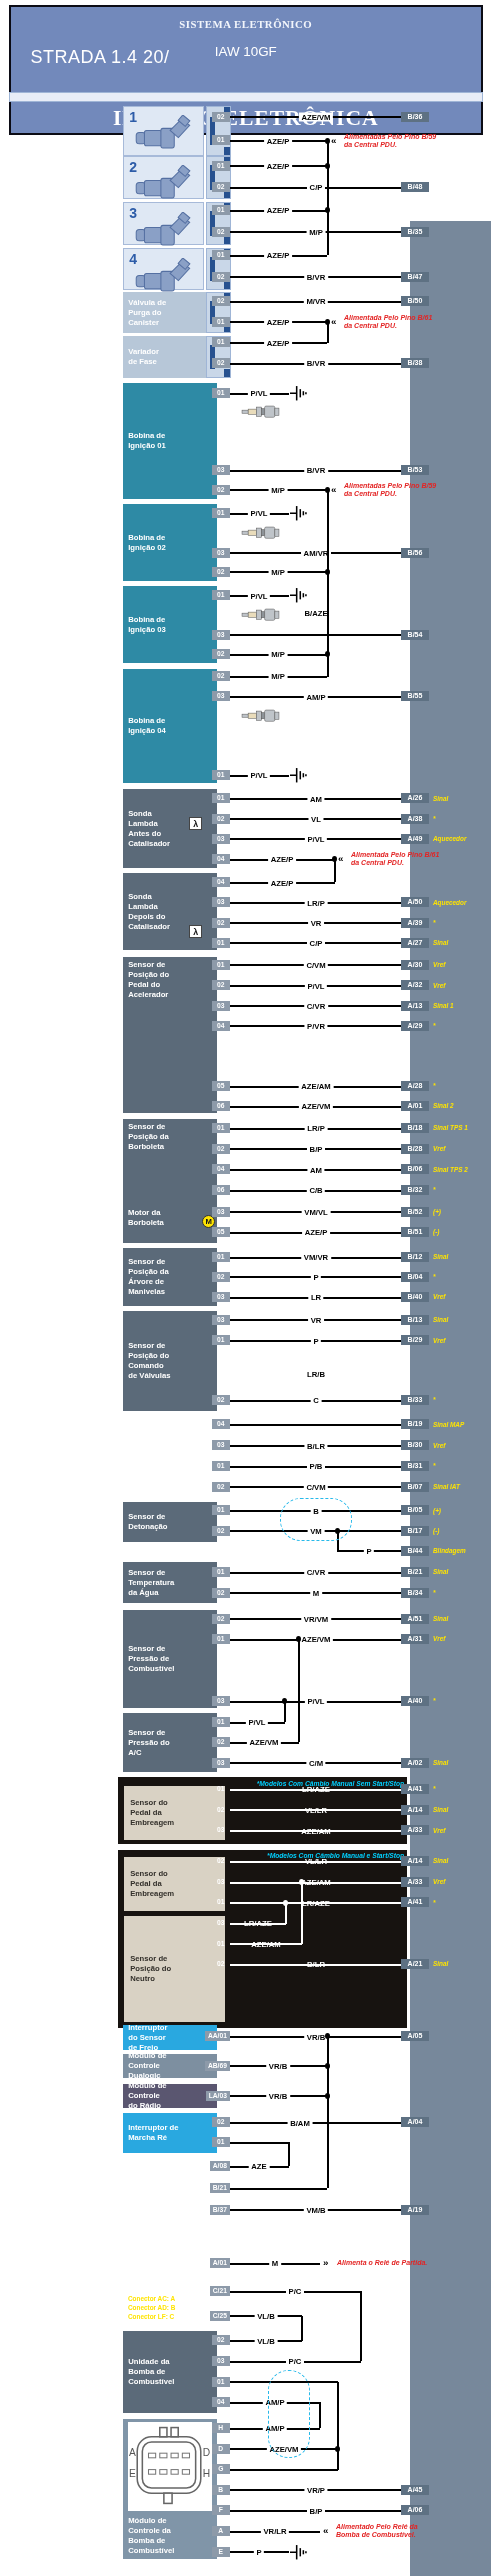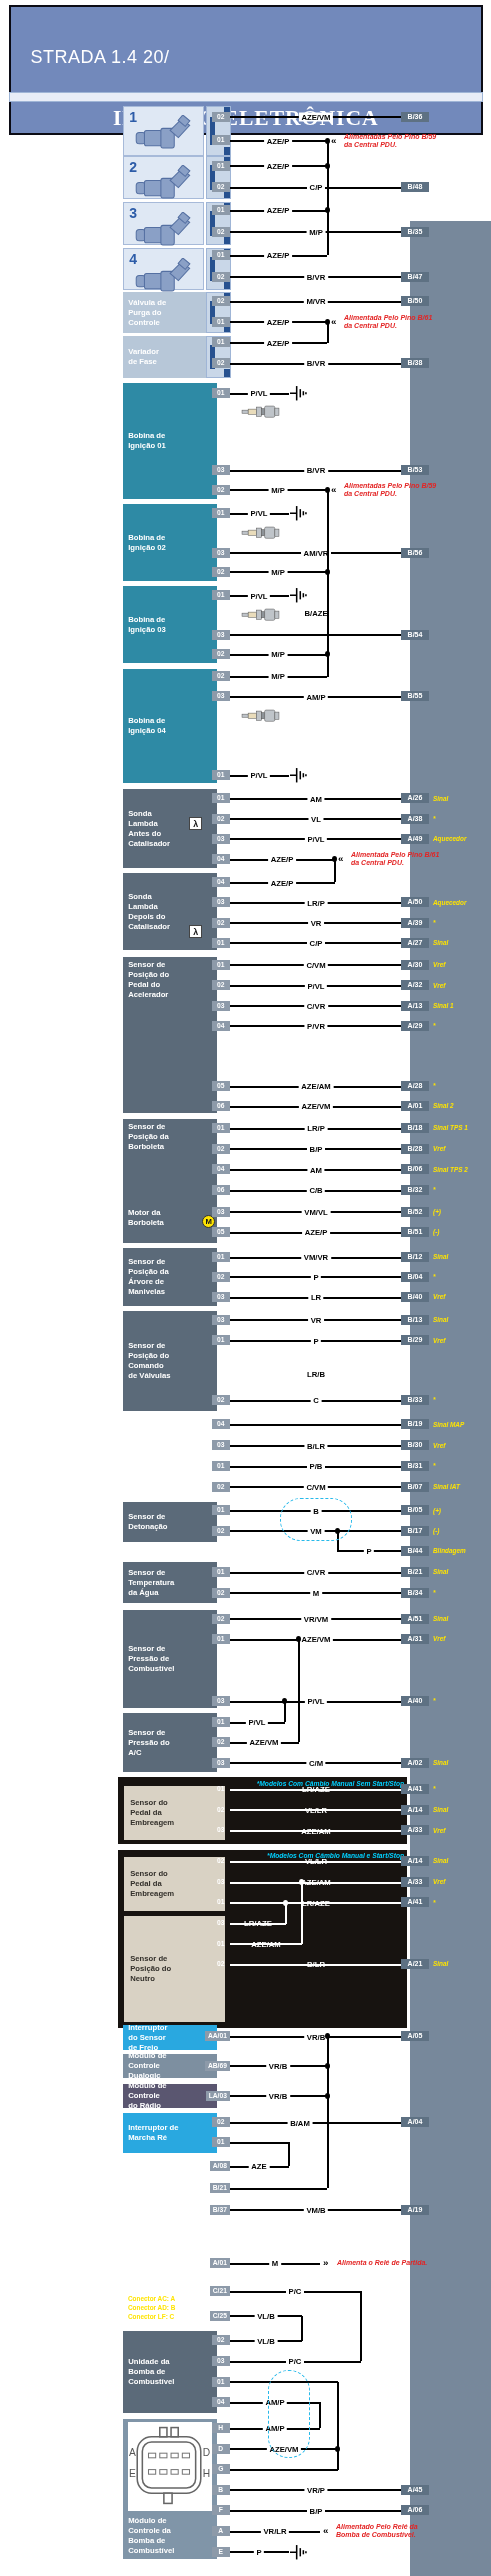--- a/index.html
+++ b/index.html
@@ -63,20 +63,22 @@
           font-weight:bold;font-size:8.8px;text-align:center;line-height:12.4px;}
   .motor{position:absolute;width:13.4px;height:13.4px;border-radius:50%;background:#ffe400;border:0.5px solid #333;
          color:#111;font-weight:bold;font-size:7.7px;text-align:center;line-height:12.4px;}
 </style>
 </head>
 <body>
 
 <div id="canvas">
   <div class="hdr">
     <div class="model">STRADA 1.4   20/</div>
+    <div class="sys">SISTEMA ELETRÔNICO</div>
+    <div class="ecu">IAW 10GF</div>
     <div class="strip"></div>
     <div class="big">INJEÇÃO ELETRÔNICA</div>
   </div>
   <div class="bar"></div>
 
 <div class="sec sec-injector" style="left: 123px; top: 106px; width: 81px; height: 50px; align-items: center;">
       <div class="injnum">1</div>
     </div>
     <div class="icon" style="left: 134px; top: 115px;"><svg width="62" height="37" viewBox="0 0 120 72">
         <g fill="#8aa0c6" stroke="#5570a2" stroke-width="2">
@@ -172,21 +174,21 @@
     <div class="chip-l" style="top: 250px;">01</div>
     <div class="wline" style="left: 230px; top: 255px; width: 97px; height: 1.5px; background: rgb(0, 0, 0);"></div>
     <div class="wlabel" style="left: 278px; top: 255px;">AZE/P</div>
     <div class="chip-l" style="top: 272px;">02</div>
     <div class="wline" style="left: 230px; top: 276px; width: 172px; height: 1.5px; background: rgb(0, 0, 0);"></div>
     <div class="wlabel" style="left: 316px; top: 277px;">B/VR</div>
     <div class="chip-r" style="top: 272px;">B/47</div>
     <div class="sec sec-lightpanel" style="left: 123px; top: 292px; width: 83px; height: 41px; align-items: center;">
       <div class="seclabel">Válvula de
 Purga do
-Controle</div>
+Canister</div>
     </div>
     <div class="strip" style="top: 292px; height: 41px;">
       <div class="bbar"></div>
       <div class="bsq1"></div>
       <div class="bsq2"></div>
     </div>
     <div class="chip-l" style="top: 296px;">02</div>
     <div class="wline" style="left: 230px; top: 301px; width: 172px; height: 1.5px; background: rgb(0, 0, 0);"></div>
     <div class="wlabel" style="left: 316px; top: 301px;">M/VR</div>
     <div class="chip-r" style="top: 296px;">B/50</div>

